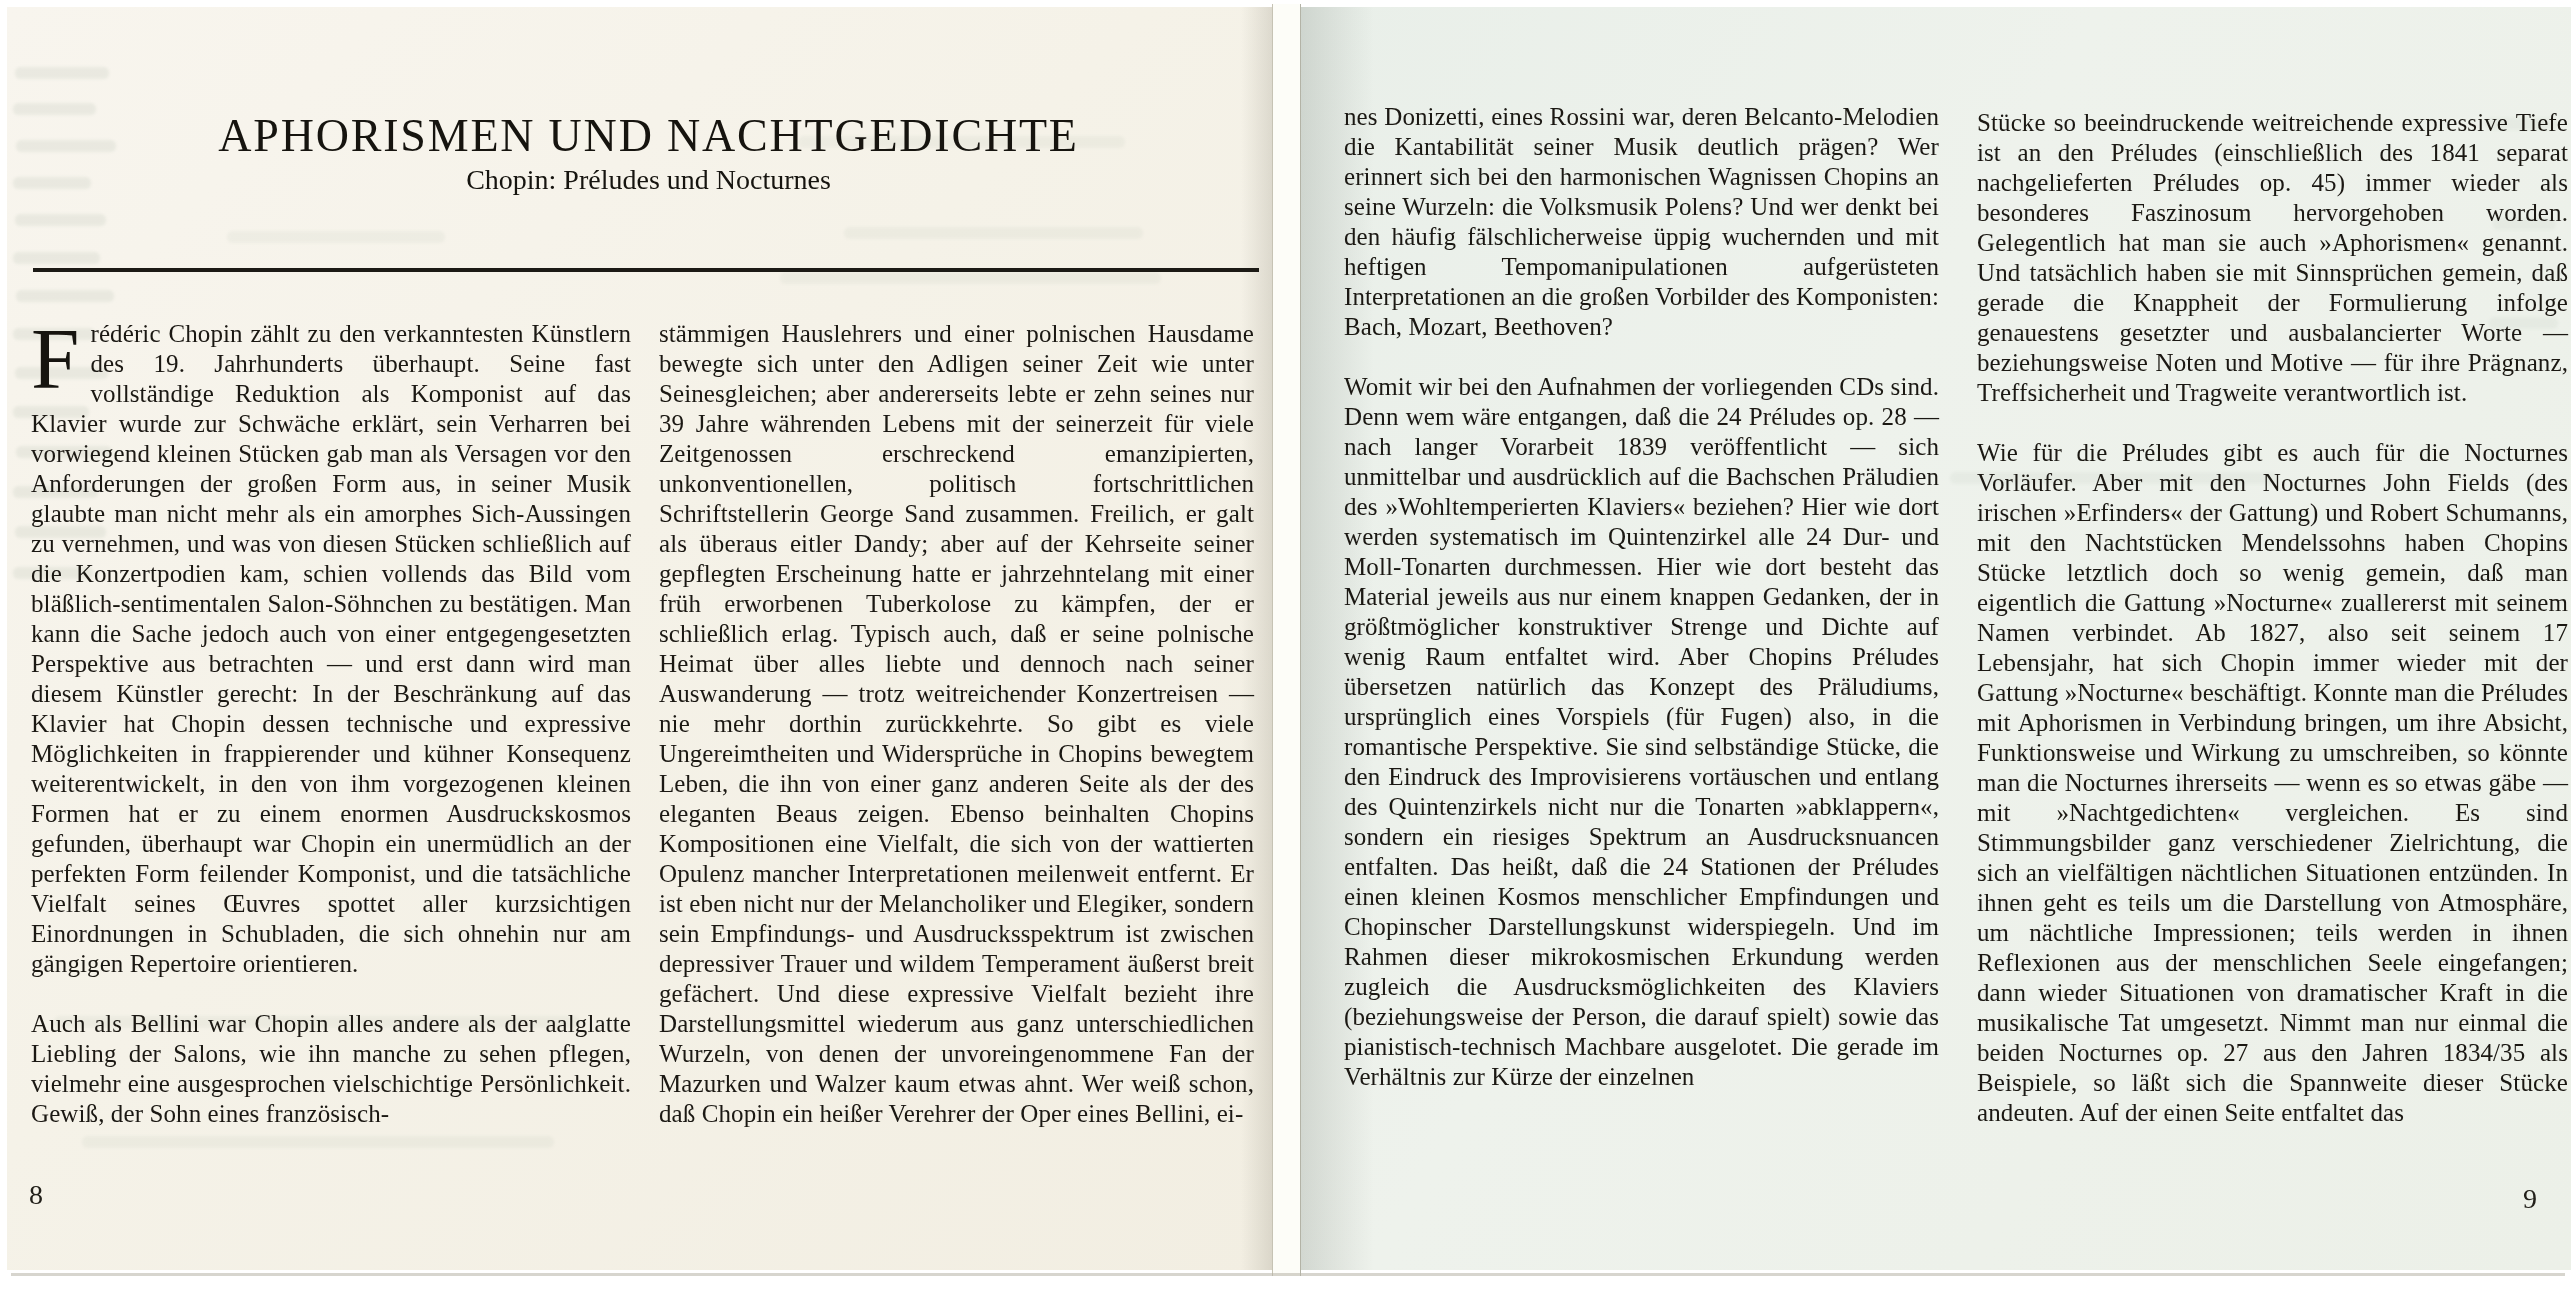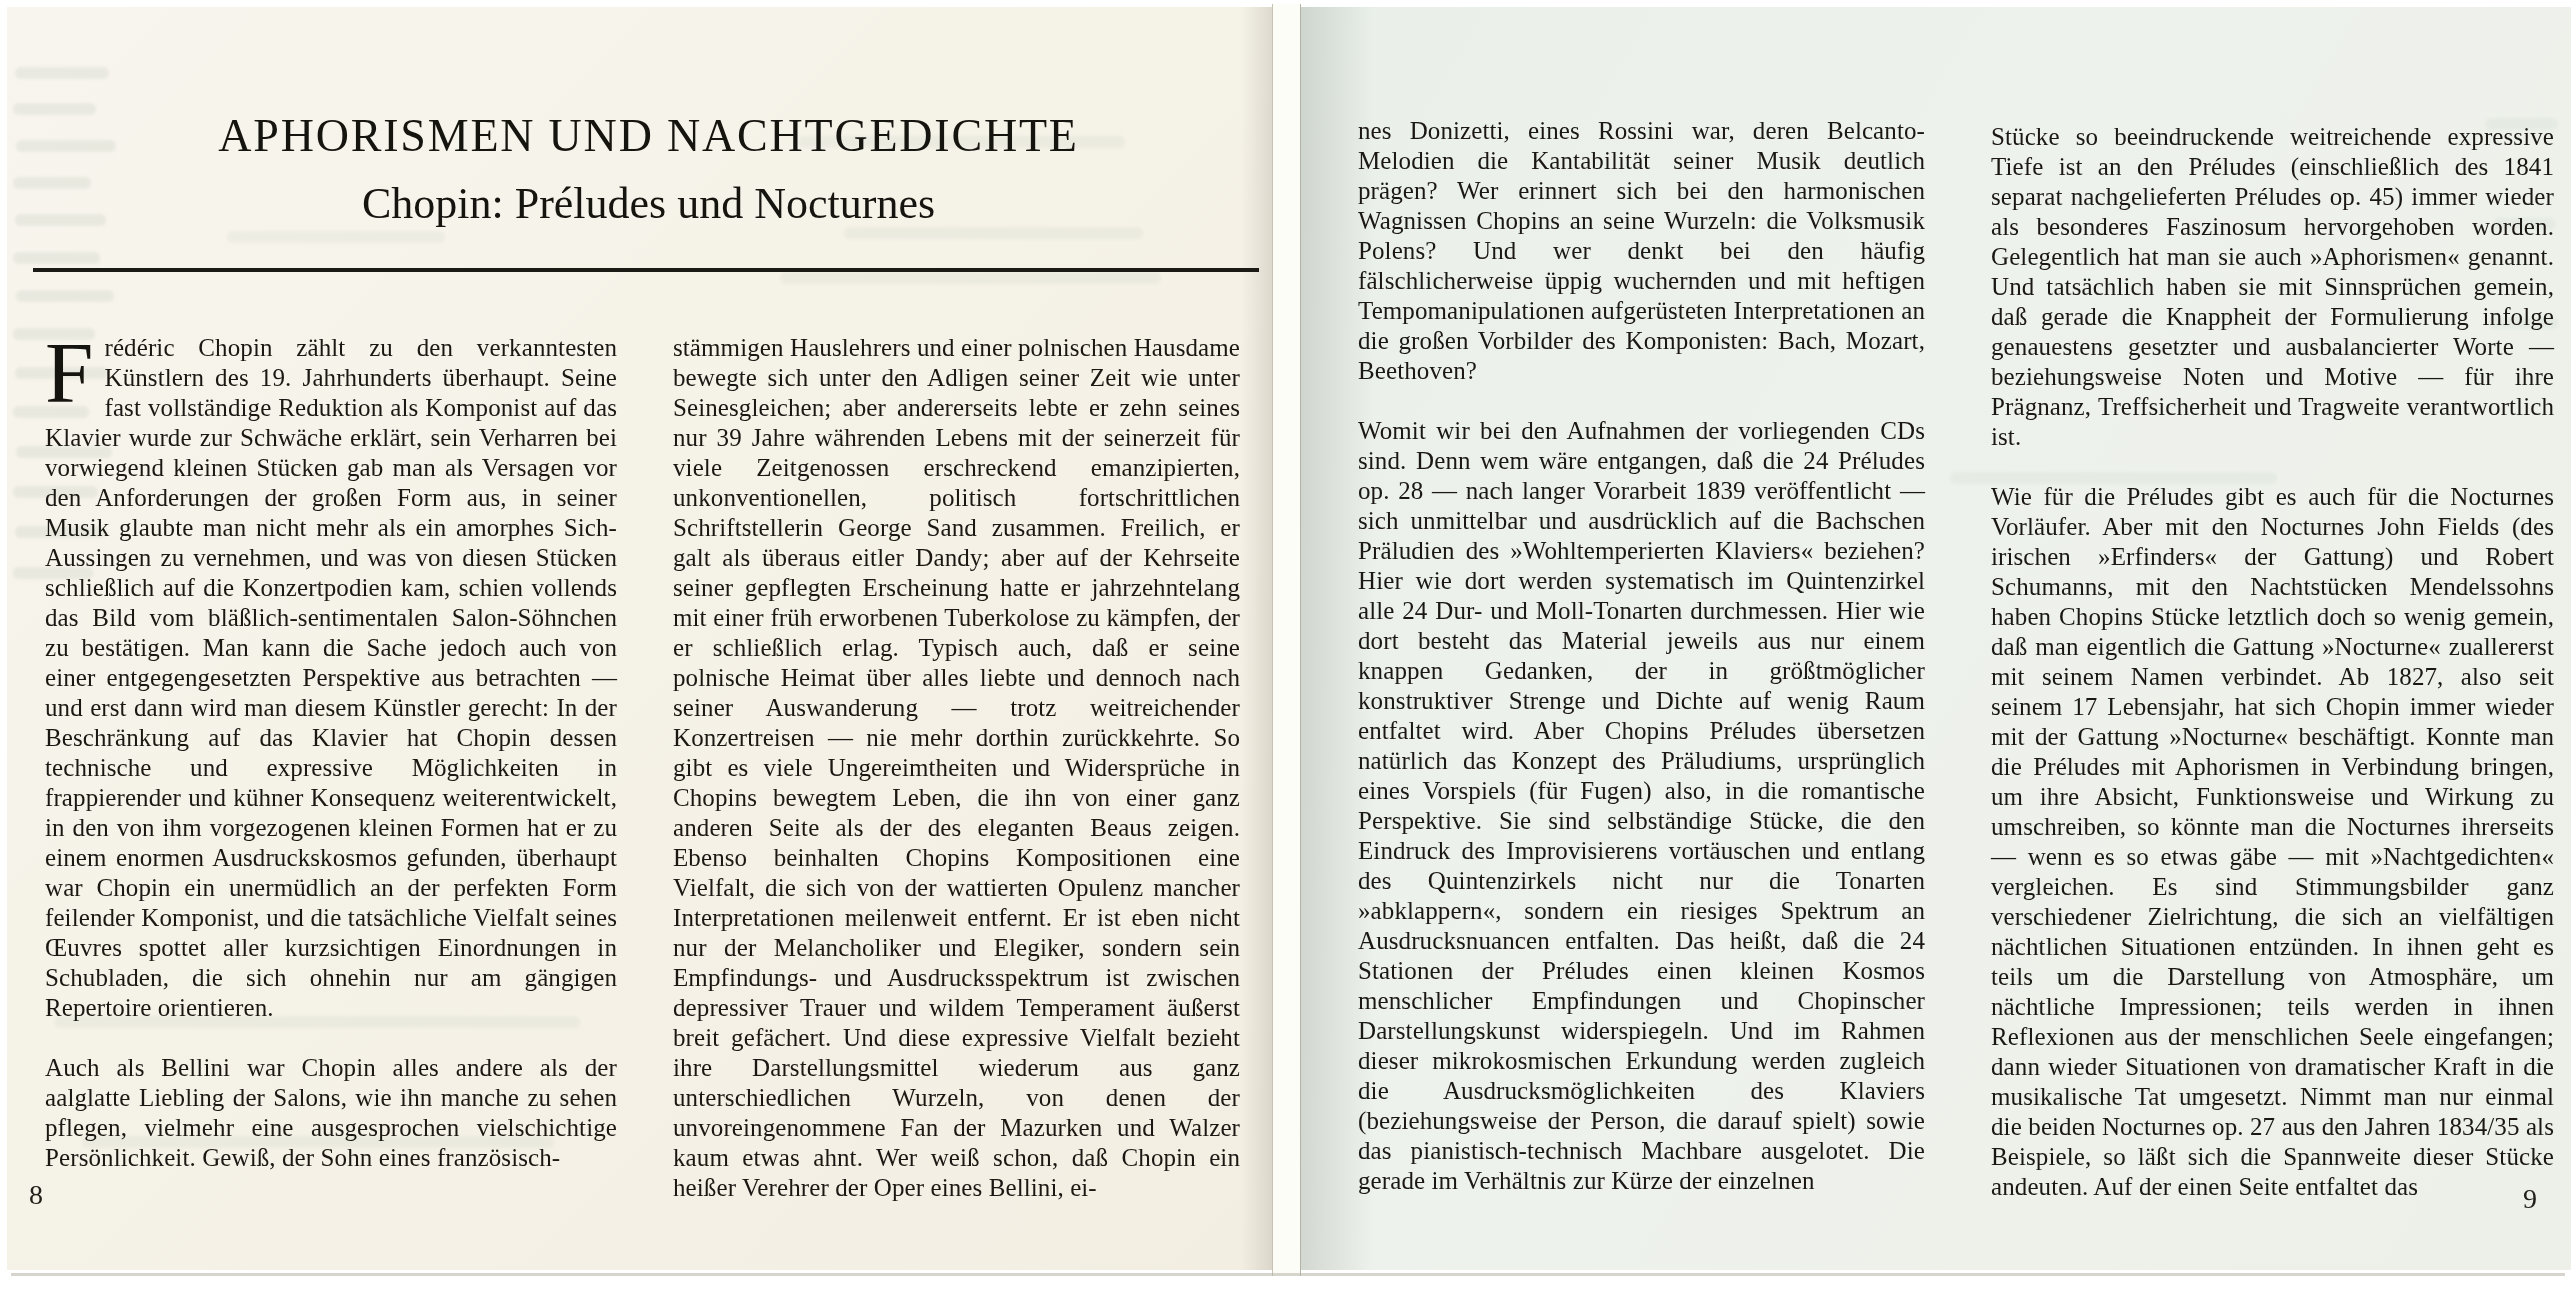--- a/index.html
+++ b/index.html
@@ -50,41 +50,41 @@
   
   .title {
     position: absolute; left: 27px; top: 78px; width: 1243px;
     text-align: center;
     font-size: 46px; letter-spacing: 1.8px;
     color: #16140f; font-weight: 400;
   }
   .subtitle {
     position: absolute; left: 27px; top: 141px; width: 1243px;
     text-align: center;
-    font-size: 44px; color: #16140f; font-weight: 400;
+    font-size: 28px; color: #16140f; font-weight: 400;
   }
   .author {
     position: absolute; left: 27px; top: 209px; width: 1243px;
     text-align: center;
     font-size: 34px; font-style: italic; color: #1b1914;
   }
   .rule {
     position: absolute; left: 33px; top: 268px; width: 1226px; height: 3.6px;
     background: #1c1a15;
   }
   
   .col {
     position: absolute;
     font-size: 25px;
     line-height: 30px;
     color: #1b1813;
     text-align: justify;
     letter-spacing: 0.1px;
   }
-  .col p { margin: 14px; }
+  .col p { margin: 0; }
   .col p.gap { margin-top: 30px; }
   .col1 { left: 31px;   top: 319px; width: 600px; }
   .col2 { left: 659px;  top: 319px; width: 595px; }
   .col3 { left: 1344px; top: 102px; width: 595px; }
   .col4 { left: 1977px; top: 108px; width: 591px; }
   .dropcap {
     float: left;
     font-size: 87px;
     line-height: 69px;
     padding: 5.4px 11px 0 0;

